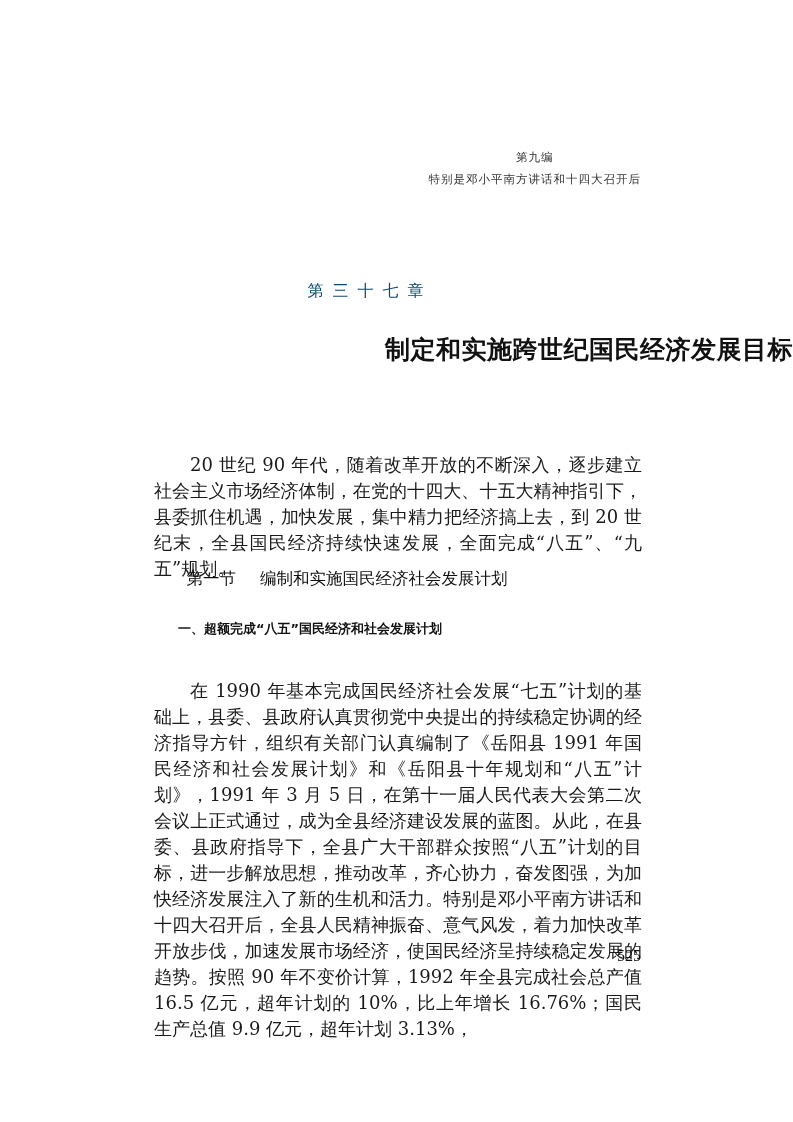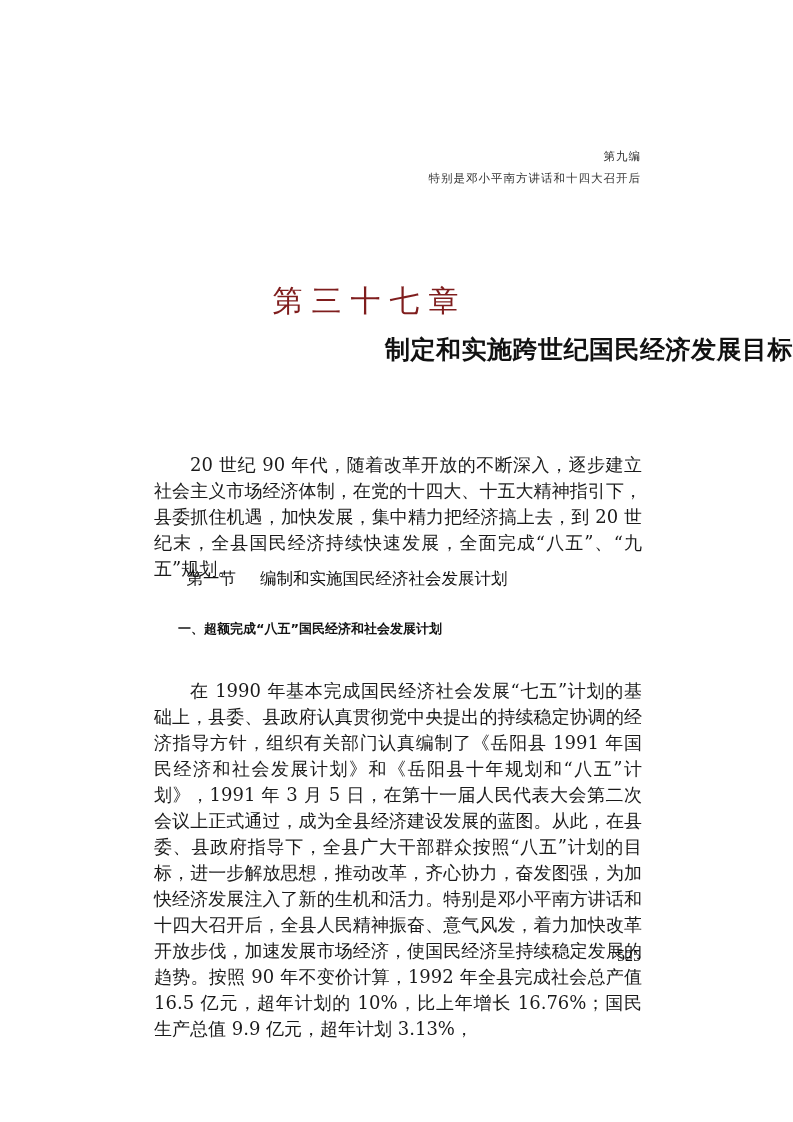--- a/index.html
+++ b/index.html
@@ -1,21 +1,21 @@
 <!DOCTYPE html>
 <html><head>
   <meta charset="utf-8">
   <style>
     html, body { margin: 0; padding: 0; background: #ffffff; }
     body { width: 793px; height: 1122px; position: relative; overflow: hidden; color: #1a1a1a; }
     .page { position: absolute; left: 0; top: 0; width: 793px; height: 1122px; }
-    .running-head { position: absolute; right: 152px; top: 146px; text-align: right;
-      font-family: Liberation Mono, monospace; font-size: 11.5px; color: #333; line-height: 22px; letter-spacing: 1px; }
+    .running-head { position: absolute; right: 152px; top: 146px; text-align: center;
+      font-family: Liberation Sans, sans-serif; font-size: 11.5px; color: #333; line-height: 22px; letter-spacing: 1px; }
     .chapter-num { position: absolute; left: 0; width: 740px; top: 281px; text-align: center;
-      font-family: "DejaVu Sans", sans-serif; font-size: 30px; letter-spacing: 9px; color: #7f1d1d; }
+      font-family: "DejaVu Sans", sans-serif; font-size: 16px; letter-spacing: 9px; color: #0c4a6e; }
     .chapter-title { position: absolute; left: 0; width: 793px; top: 333px; text-align: right;
       font-family: "DejaVu Serif", serif; font-size: 25px; font-weight: bold; color: #111; letter-spacing: 0.5px; }
     .body-text { position: absolute; left: 154px; width: 488px;
       font-family: "DejaVu Serif", serif; font-size: 18px; line-height: 26px; color: #1a1a1a;
       text-align: justify; text-align-last: left; }
     .p-intro { top: 452px; }
     .p-main { top: 678px; }
     .indent { text-indent: 2em; margin: 0; }
     .section-heading { position: absolute; left: 0; width: 694px; top: 568px; text-align: center;
       font-family: "DejaVu Sans", sans-serif; font-size: 16.5px; color: #111; }

